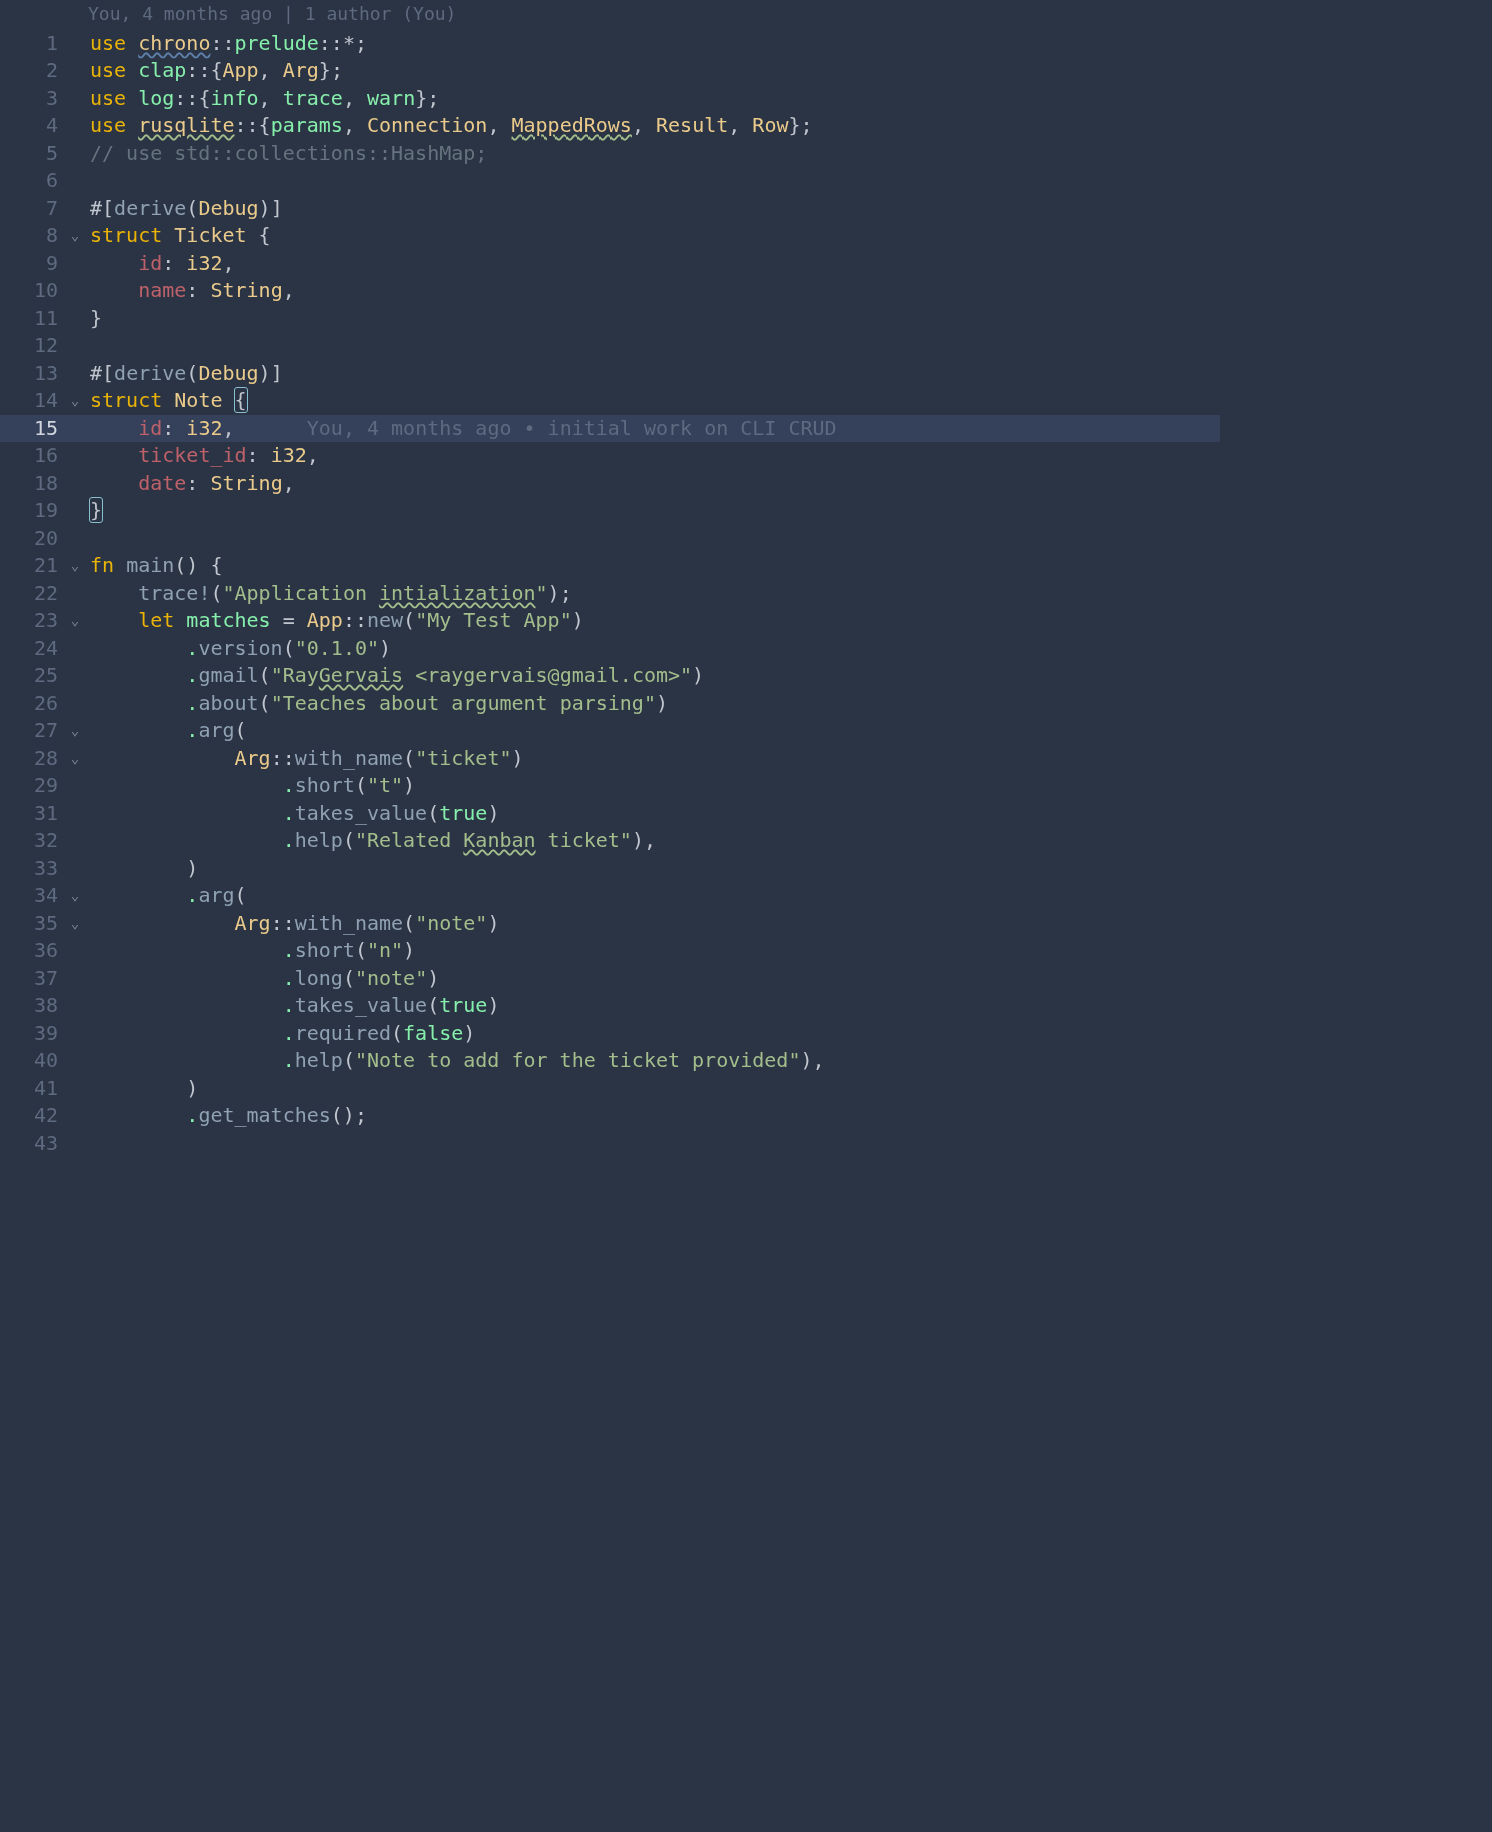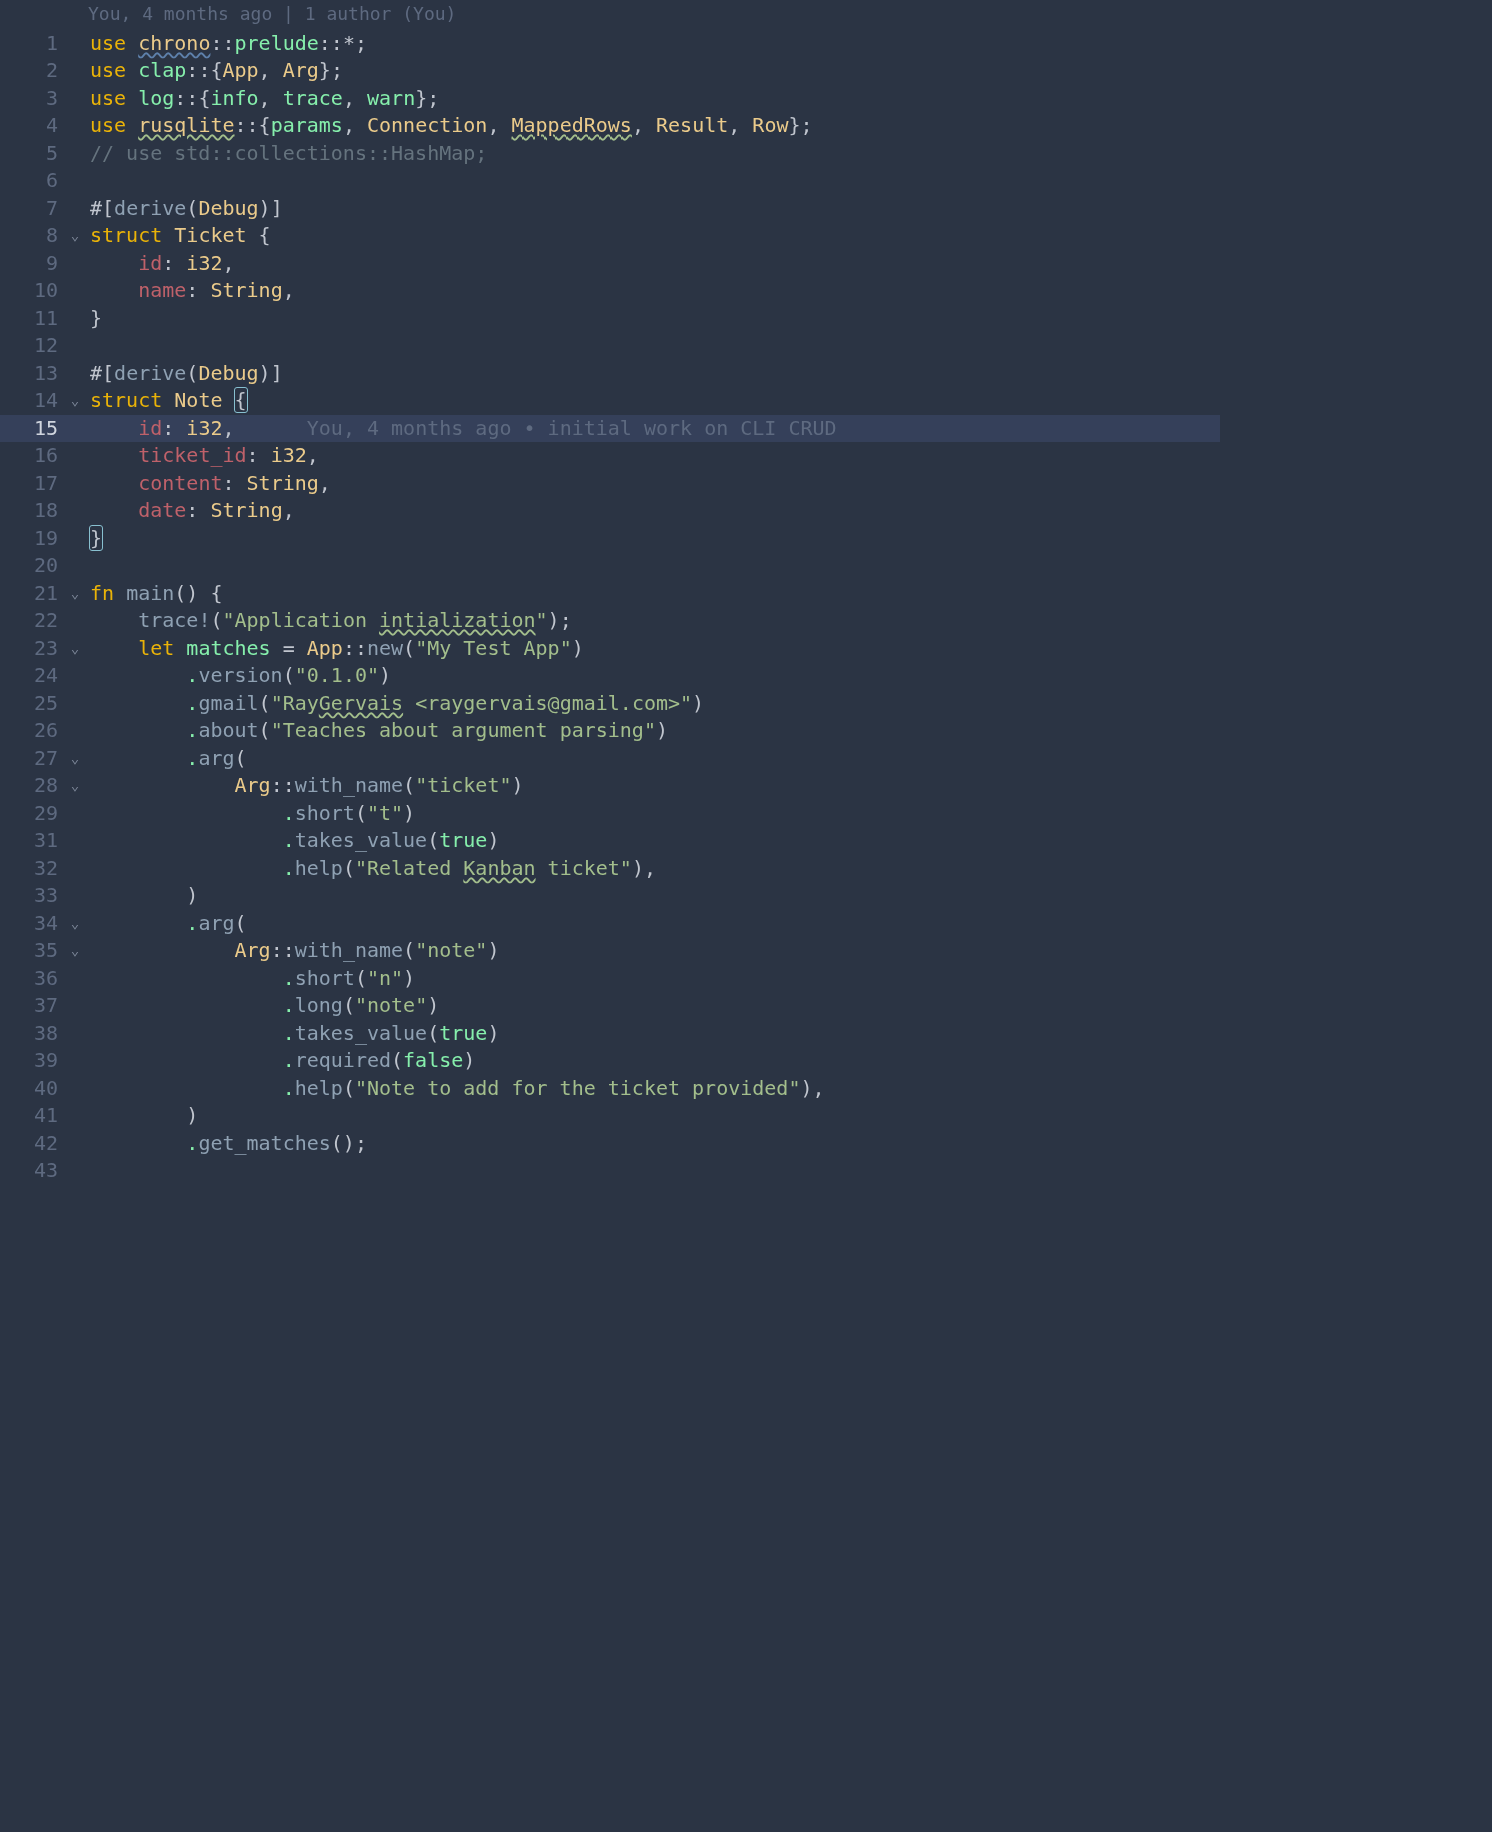--- a/index.html
+++ b/index.html
@@ -41,21 +41,20 @@
       <div class="line"><div class="gutter">7</div><div class="fold"></div><div class="code"><span class="attr">#[</span><span class="fn">derive</span><span class="attr">(</span><span class="ty">Debug</span><span class="attr">)]</span></div></div>
       <div class="line"><div class="gutter">8</div><div class="fold">⌄</div><div class="code"><span class="kw">struct</span><span class="id"> </span><span class="ty">Ticket</span><span class="id"> </span><span class="op">{</span></div></div>
       <div class="line"><div class="gutter">9</div><div class="fold"></div><div class="code"><span class="id">    </span><span class="fld">id</span><span class="op">: </span><span class="ty">i32</span><span class="op">,</span></div></div>
       <div class="line"><div class="gutter">10</div><div class="fold"></div><div class="code"><span class="id">    </span><span class="fld">name</span><span class="op">: </span><span class="ty">String</span><span class="op">,</span></div></div>
       <div class="line"><div class="gutter">11</div><div class="fold"></div><div class="code"><span class="op">}</span></div></div>
       <div class="line"><div class="gutter">12</div><div class="fold"></div><div class="code"></div></div>
       <div class="line"><div class="gutter">13</div><div class="fold"></div><div class="code"><span class="attr">#[</span><span class="fn">derive</span><span class="attr">(</span><span class="ty">Debug</span><span class="attr">)]</span></div></div>
       <div class="line"><div class="gutter">14</div><div class="fold">⌄</div><div class="code"><span class="kw">struct</span><span class="id"> </span><span class="ty">Note</span><span class="id"> </span><span class="op brace-hl">{</span></div></div>
       <div class="line hl"><div class="gutter cur">15</div><div class="fold"></div><div class="code"><span class="id">    </span><span class="fld">id</span><span class="op">: </span><span class="ty">i32</span><span class="op">,</span><span>      </span><span class="blame-inline">You, 4 months ago • initial work on CLI CRUD</span></div></div>
       <div class="line"><div class="gutter">16</div><div class="fold"></div><div class="code"><span class="id">    </span><span class="fld">ticket_id</span><span class="op">: </span><span class="ty">i32</span><span class="op">,</span></div></div>
-      <div class="line"><div class="gutter">17</div><div class="fold"></div><div class="code"><span class="id">    </span><span class="fld">content</span><span class="op">: </span><span class="ty">String</span><span class="op">,</span></div></div>
       <div class="line"><div class="gutter">18</div><div class="fold"></div><div class="code"><span class="id">    </span><span class="fld">date</span><span class="op">: </span><span class="ty">String</span><span class="op">,</span></div></div>
       <div class="line"><div class="gutter">19</div><div class="fold"></div><div class="code"><span class="op brace-hl">}</span></div></div>
       <div class="line"><div class="gutter">20</div><div class="fold"></div><div class="code"></div></div>
       <div class="line"><div class="gutter">21</div><div class="fold">⌄</div><div class="code"><span class="kw">fn</span><span class="id"> </span><span class="fn">main</span><span class="op">() {</span></div></div>
       <div class="line"><div class="gutter">22</div><div class="fold"></div><div class="code"><span class="id">    </span><span class="fn">trace!</span><span class="op">(</span><span class="st">"Application </span><span class="st sq-spell">intialization</span><span class="st">"</span><span class="op">);</span></div></div>
       <div class="line"><div class="gutter">23</div><div class="fold">⌄</div><div class="code"><span class="id">    </span><span class="kw">let</span><span class="id"> matches </span><span class="op">=</span><span class="id"> </span><span class="ty">App</span><span class="op">::</span><span class="fn">new</span><span class="op">(</span><span class="st">"My Test App"</span><span class="op">)</span></div></div>
       <div class="line"><div class="gutter">24</div><div class="fold"></div><div class="code"><span class="id">        .</span><span class="fn">version</span><span class="op">(</span><span class="st">"0.1.0"</span><span class="op">)</span></div></div>
       <div class="line"><div class="gutter">25</div><div class="fold"></div><div class="code"><span class="id">        .</span><span class="fn">gmail</span><span class="op">(</span><span class="st">"Ray</span><span class="st sq-spell">Gervais</span><span class="st"> &lt;raygervais@gmail.com&gt;"</span><span class="op">)</span></div></div>
       <div class="line"><div class="gutter">26</div><div class="fold"></div><div class="code"><span class="id">        .</span><span class="fn">about</span><span class="op">(</span><span class="st">"Teaches about argument parsing"</span><span class="op">)</span></div></div>
       <div class="line"><div class="gutter">27</div><div class="fold">⌄</div><div class="code"><span class="id">        .</span><span class="fn">arg</span><span class="op">(</span></div></div>

